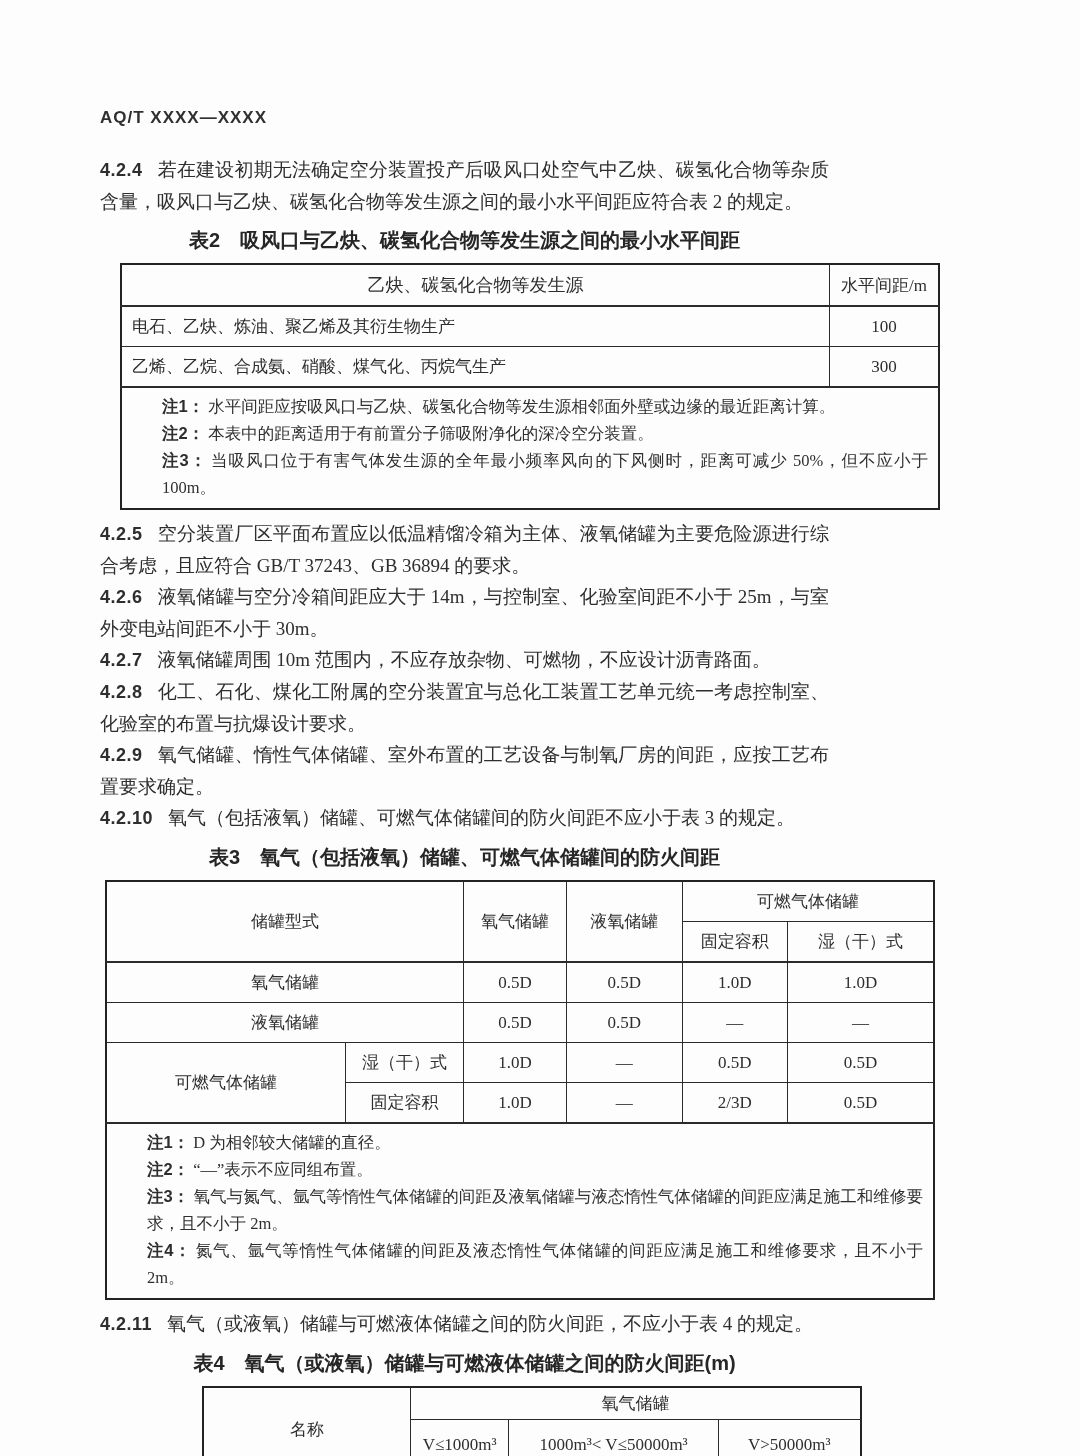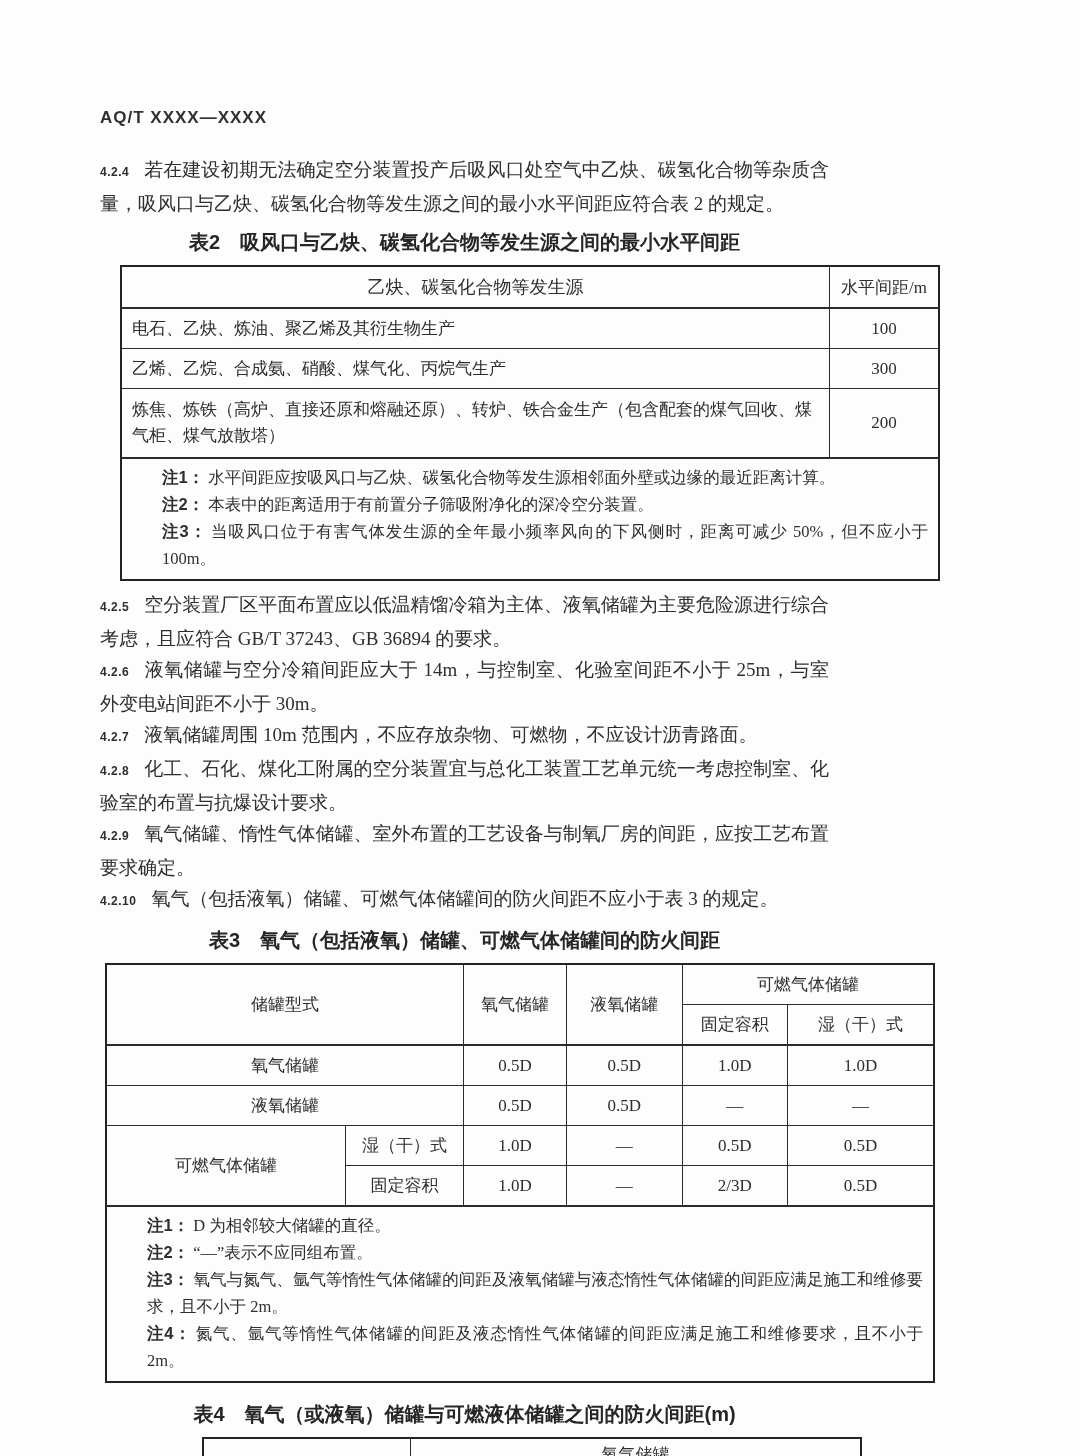--- a/index.html
+++ b/index.html
@@ -29,21 +29,21 @@
   p.clause {
     margin: 0;
     font-size: 19px;
     line-height: 31px;
     text-align: justify;
     color: #2e2e2e;
   }
   p.clause .cnum {
     font-family: "Liberation Sans", "DejaVu Sans", sans-serif;
     font-weight: 700;
-    font-size: 12px;
+    font-size: 18px;
     margin-right: 15px;
     letter-spacing: 0.5px;
     white-space: nowrap;
   }
   .tbl-caption {
     font-family: "Liberation Sans", "DejaVu Sans", sans-serif;
     font-weight: 700;
     font-size: 20px;
     text-align: center;
     margin: 10px 0 9px 0;
@@ -109,24 +109,20 @@
       <th style="font-size:18px;">乙炔、碳氢化合物等发生源</th>
       <th style="font-size:17px;">水平间距/m</th>
     </tr>
     <tr>
       <td class="src">电石、乙炔、炼油、聚乙烯及其衍生物生产</td>
       <td>100</td>
     </tr>
     <tr>
       <td class="src">乙烯、乙烷、合成氨、硝酸、煤气化、丙烷气生产</td>
       <td>300</td>
-    </tr>
-    <tr>
-      <td class="src" style="line-height:26px;">炼焦、炼铁（高炉、直接还原和熔融还原）、转炉、铁合金生产（包含配套的煤气回收、煤气柜、煤气放散塔）</td>
-      <td>200</td>
     </tr>
     <tr>
       <td class="notes-cell" colspan="2">
         <div class="note-line"><span class="note-label">注1：</span><span>水平间距应按吸风口与乙炔、碳氢化合物等发生源相邻面外壁或边缘的最近距离计算。</span></div>
         <div class="note-line"><span class="note-label">注2：</span><span>本表中的距离适用于有前置分子筛吸附净化的深冷空分装置。</span></div>
         <div class="note-line"><span class="note-label">注3：</span><span>当吸风口位于有害气体发生源的全年最小频率风向的下风侧时，距离可减少 50%，但不应小于 100m。</span></div>
       </td>
     </tr>
   </tbody>
     </table>
@@ -209,20 +205,23 @@
         <div class="note-line"><span class="note-label">注2：</span><span>“—”表示不应同组布置。</span></div>
         <div class="note-line"><span class="note-label">注3：</span><span>氧气与氮气、氩气等惰性气体储罐的间距及液氧储罐与液态惰性气体储罐的间距应满足施工和维修要求，且不小于 2m。</span></div>
         <div class="note-line"><span class="note-label">注4：</span><span>氮气、氩气等惰性气体储罐的间距及液态惰性气体储罐的间距应满足施工和维修要求，且不小于 2m。</span></div>
       </td>
     </tr>
   </tbody>
     </table>
 
   <div class="spacer-s"></div>
 
+  <p class="clause">
+    <span class="cnum">4.2.11</span><span>氧气（或液氧）储罐与可燃液体储罐之间的防火间距，不应小于表 4 的规定。</span>
+  </p>
 
   <div class="tbl-caption">表4　氧气（或液氧）储罐与可燃液体储罐之间的防火间距(m)</div>
 
   <table class="t4">
     <colgroup>
       <col style="width:31.5%">
         <col style="width:15%">
         <col style="width:31.8%">
         <col style="width:21.7%">
     </colgroup>

